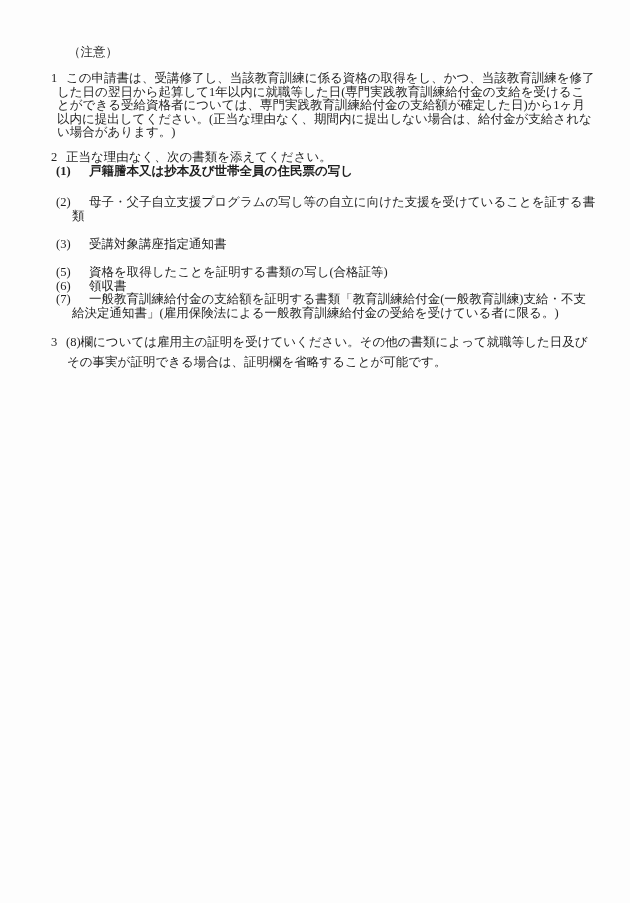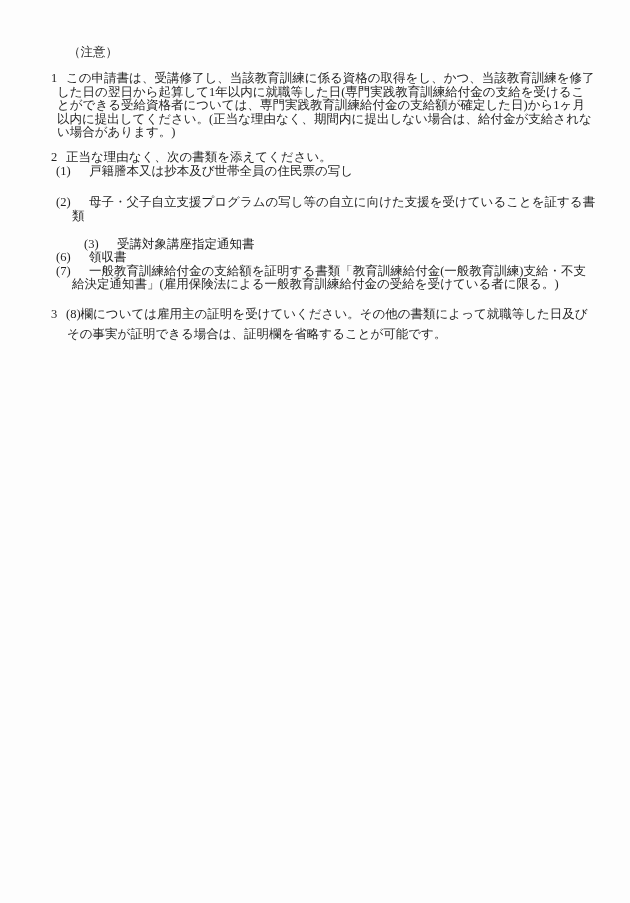--- a/index.html
+++ b/index.html
@@ -40,23 +40,23 @@
   .item-2-head { margin-top: 12px; }
   
   .sub-item {
     padding-left: 21px;
     text-indent: -16px;
     margin: 0;
   }
   .num-sub {
     width: 33px;
   }
-  .gap-0  { margin-top: 0; }
+  .gap-0  { margin-top: 0; font-weight: bold; }
   .gap-18 { margin-top: 18px; }
-  .gap-15 { margin-top: 15px; margin-left: 28px; }
+  .gap-15 { margin-top: 15px; }
   .gap-7  { margin-top: 7px; }
   .gap-8  { margin-top: 0; }
   .item-3 {
     padding-left: 16px;
     text-indent: -16px;
     line-height: 20px;
     margin-top: 12px;
   }
 </style>
 </head>
@@ -72,20 +72,21 @@
     <p class="top-item item-2-head"><span class="num num-top">2</span><span>正当な理由なく、次の書類を添えてください。</span></p>
 
     <div>
       <p class="sub-item gap-0"><span class="num num-sub">(1)</span><span>戸籍謄本又は抄本及び世帯全員の住民票の写し</span></p>
 
       <p class="sub-item gap-18"><span class="num num-sub">(2)</span><span>母子・父子自立支援プログラムの写し等の自立に向けた支援を受けていることを証する書類</span></p>
 
       <p class="sub-item gap-15"><span class="num num-sub">(3)</span><span>受講対象講座指定通知書</span></p>
 
 
+      <p class="sub-item gap-15"><span class="num num-sub">(5)</span><span>資格を取得したことを証明する書類の写し(合格証等)</span></p>
 
       <p class="sub-item gap-8"><span class="num num-sub">(6)</span><span>領収書</span></p>
 
       <p class="sub-item gap-8"><span class="num num-sub">(7)</span><span>一般教育訓練給付金の支給額を証明する書類「教育訓練給付金(一般教育訓練)支給・不支給決定通知書」(雇用保険法による一般教育訓練給付金の受給を受けている者に限る。)</span></p>
     </div>
   </div>
 
   <p class="top-item item-3"><span class="num num-top">3</span><span>(8)欄については雇用主の証明を受けていください。その他の書類によって就職等した日及びその事実が証明できる場合は、証明欄を省略することが可能です。</span></p>
 
 </div>

